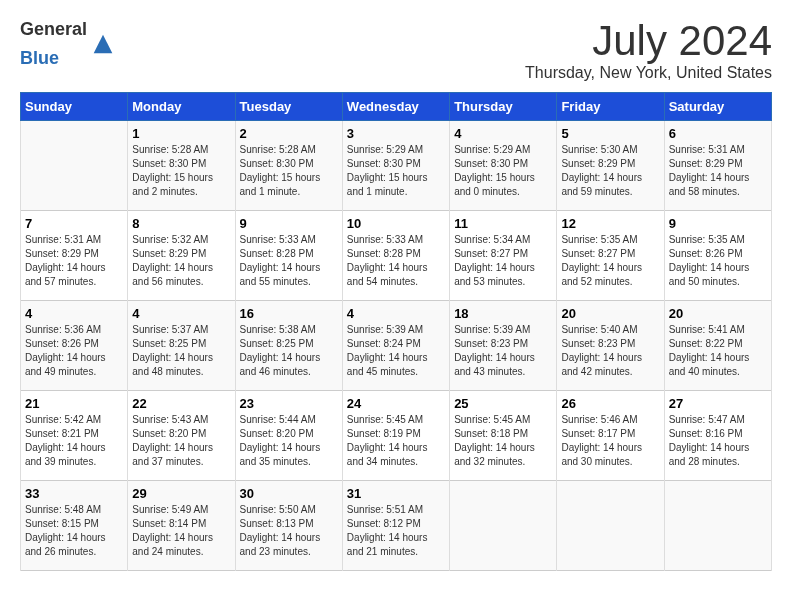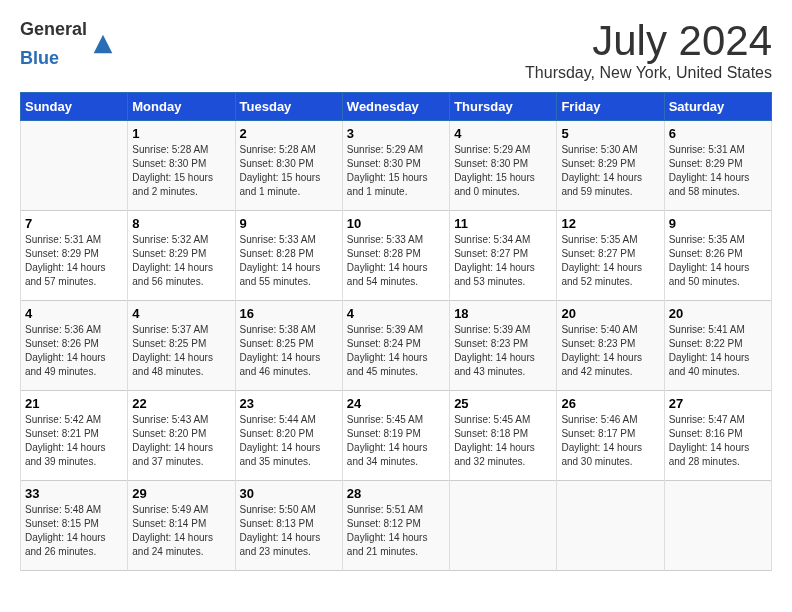--- a/index.html
+++ b/index.html
@@ -256,21 +256,21 @@
         </td>
         <td>
           <span class="day-number">29</span>
           <div class="day-info">Sunrise: 5:49 AM<br>Sunset: 8:14 PM<br>Daylight: 14 hours<br>and 24 minutes.</div>
         </td>
         <td>
           <span class="day-number">30</span>
           <div class="day-info">Sunrise: 5:50 AM<br>Sunset: 8:13 PM<br>Daylight: 14 hours<br>and 23 minutes.</div>
         </td>
         <td>
-          <span class="day-number">28</span>
+          <span class="day-number">31</span>
           <div class="day-info">Sunrise: 5:51 AM<br>Sunset: 8:12 PM<br>Daylight: 14 hours<br>and 21 minutes.</div>
         </td>
         <td></td>
         <td></td>
         <td></td>
       </tr>
     </tbody>
 </table>
 
 </body></html>

